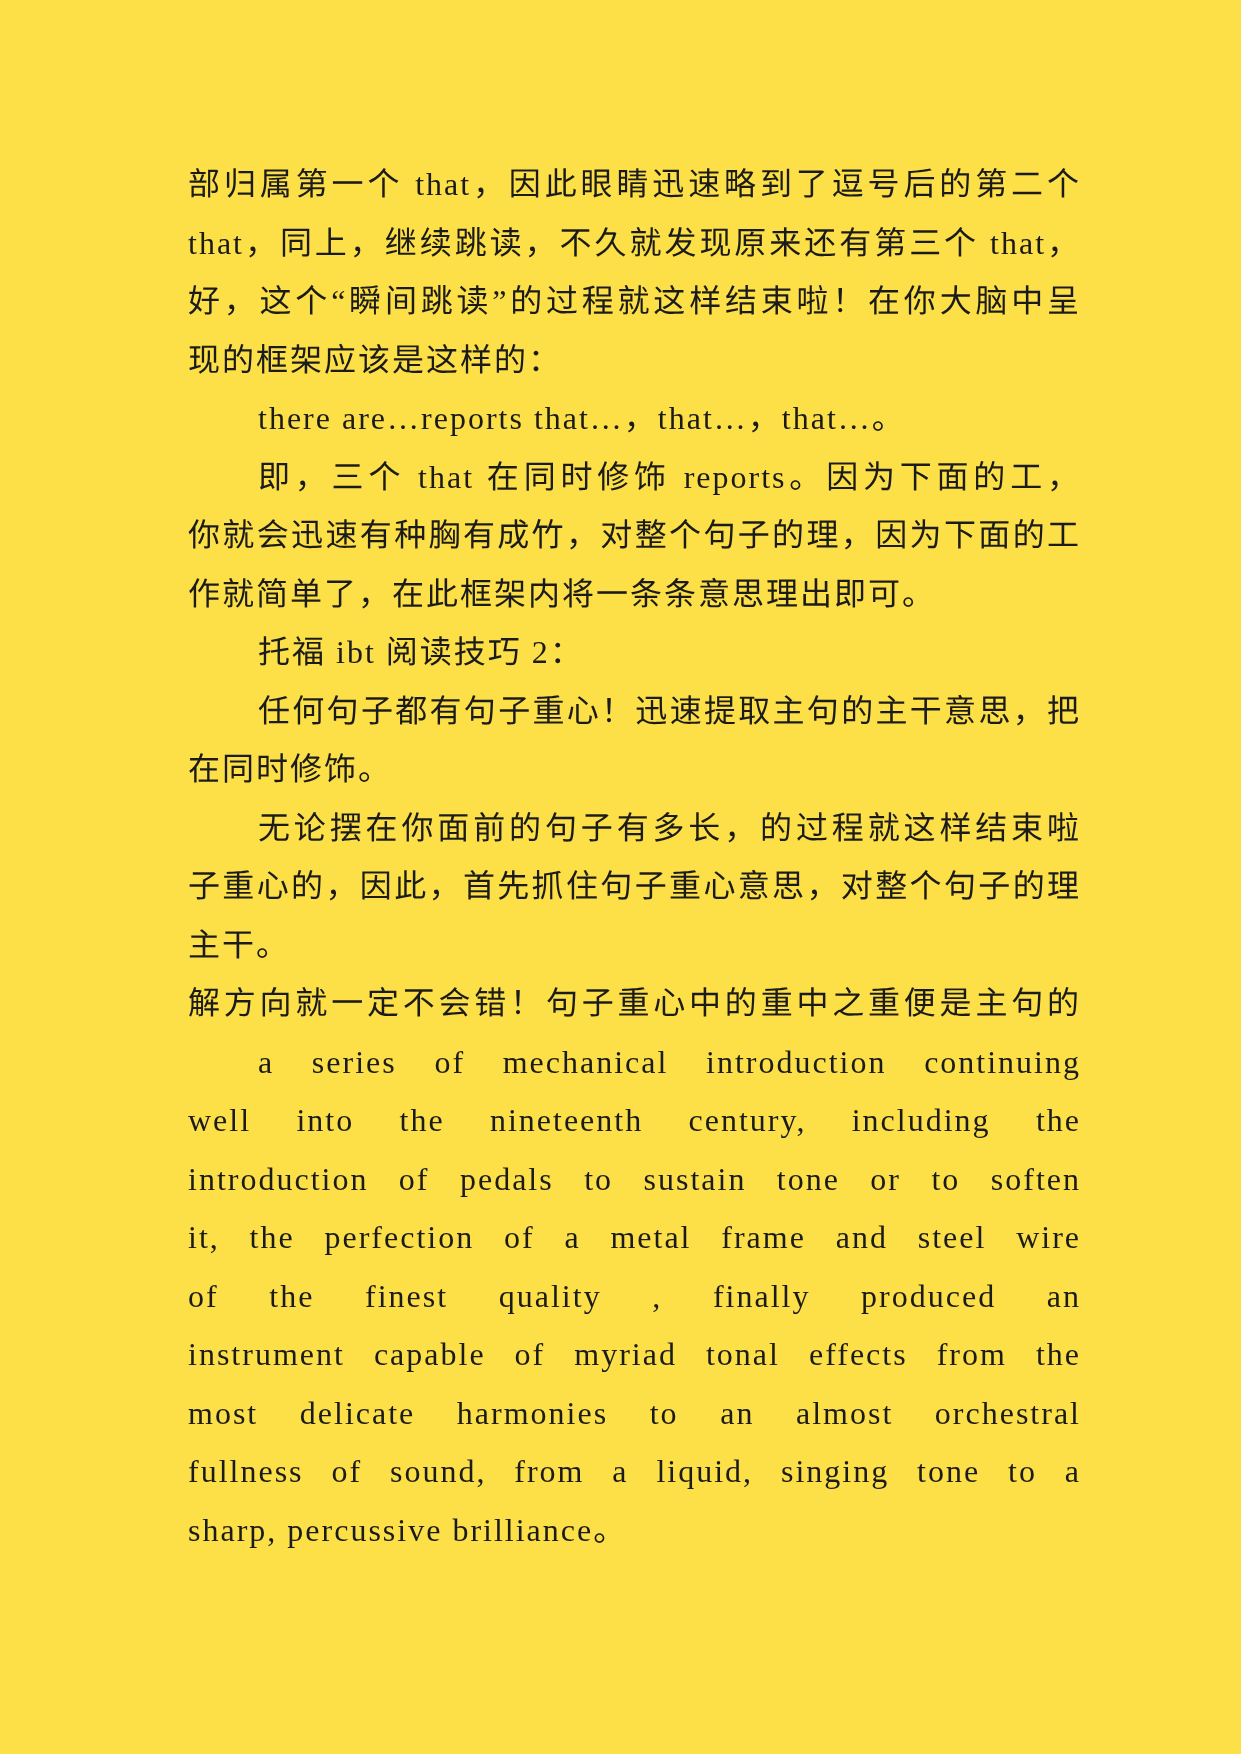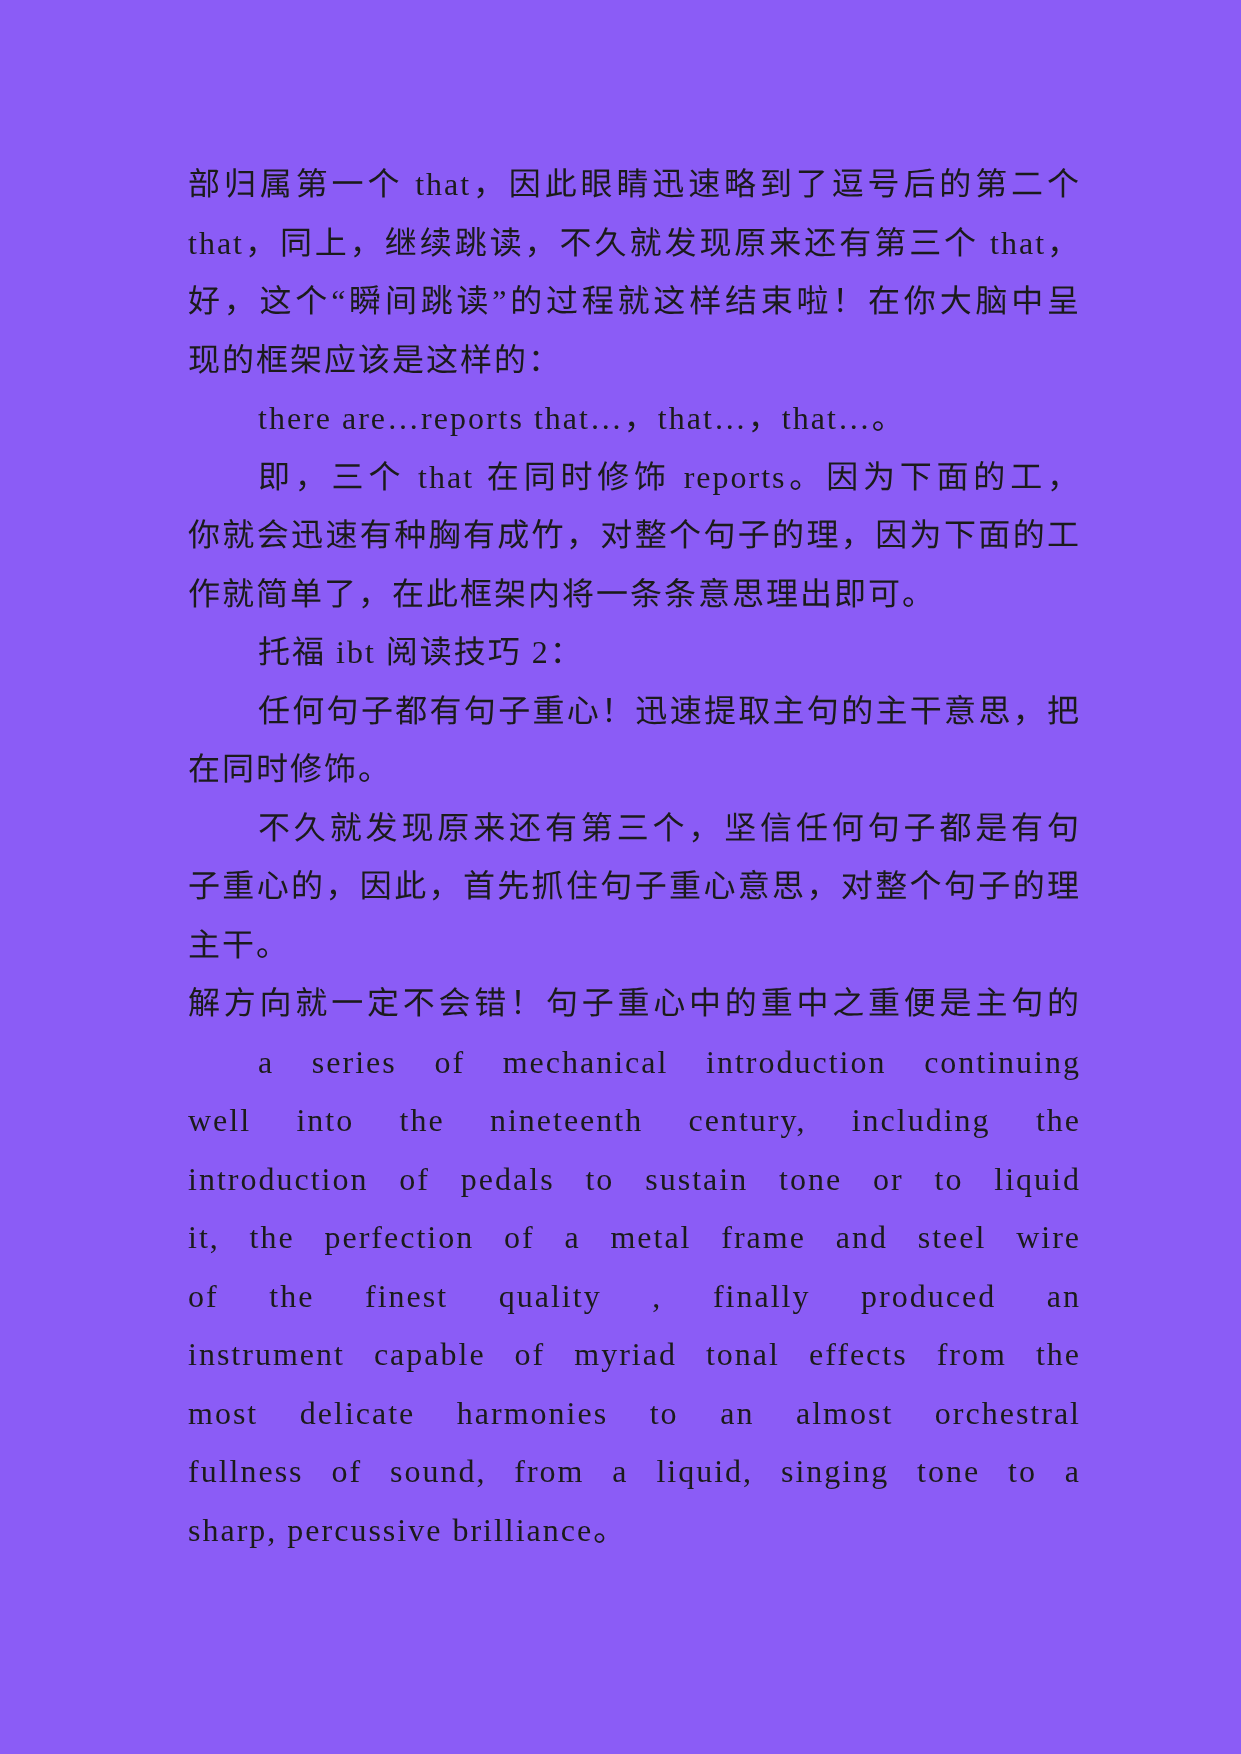--- a/index.html
+++ b/index.html
@@ -11,21 +11,21 @@
     height: 1754px;
     background: #ffffff;
     position: relative;
     overflow: hidden;
   }
   .page {
     position: absolute;
     left: 0; top: 0;
     width: 1241px;
     height: 1754px;
-    background: #8b5cf6;
+    background: #fde047;
   }
   .text-block {
     position: absolute;
     left: 188px;
     top: 155px;
     width: 893px;
     font-family: "Liberation Serif", "DejaVu Serif", serif;
     font-size: 32px;
     line-height: 58.5px;
     font-weight: 400;
@@ -71,29 +71,29 @@
         <div class="line last">作就简单了，在此框架内将一条条意思理出即可。</div>
       </div>
       <div class="para indent">
         <div class="line last">托福 ibt 阅读技巧 2：</div>
       </div>
       <div class="para indent">
         <div class="line">任何句子都有句子重心！迅速提取主句的主干意思，把</div>
         <div class="line last">在同时修饰。</div>
       </div>
       <div class="para indent">
-        <div class="line">不久就发现原来还有第三个，坚信任何句子都是有句</div>
+        <div class="line">无论摆在你面前的句子有多长，的过程就这样结束啦</div>
         <div class="line">子重心的，因此，首先抓住句子重心意思，对整个句子的理</div>
         <div class="line last">主干。</div>
         <div class="line">解方向就一定不会错！句子重心中的重中之重便是主句的</div>
       </div>
       <div class="para indent">
         <div class="line">a series of mechanical introduction continuing</div>
         <div class="line">well into the nineteenth century, including the</div>
-        <div class="line">introduction of pedals to sustain tone or to liquid</div>
+        <div class="line">introduction of pedals to sustain tone or to soften</div>
         <div class="line">it, the perfection of a metal frame and steel wire</div>
         <div class="line">of the finest quality , finally produced an</div>
         <div class="line">instrument capable of myriad tonal effects from the</div>
         <div class="line">most delicate harmonies to an almost orchestral</div>
         <div class="line">fullness of sound, from a liquid, singing tone to a</div>
         <div class="line last">sharp, percussive brilliance。</div>
       </div>
     </div>
 </div>
 

